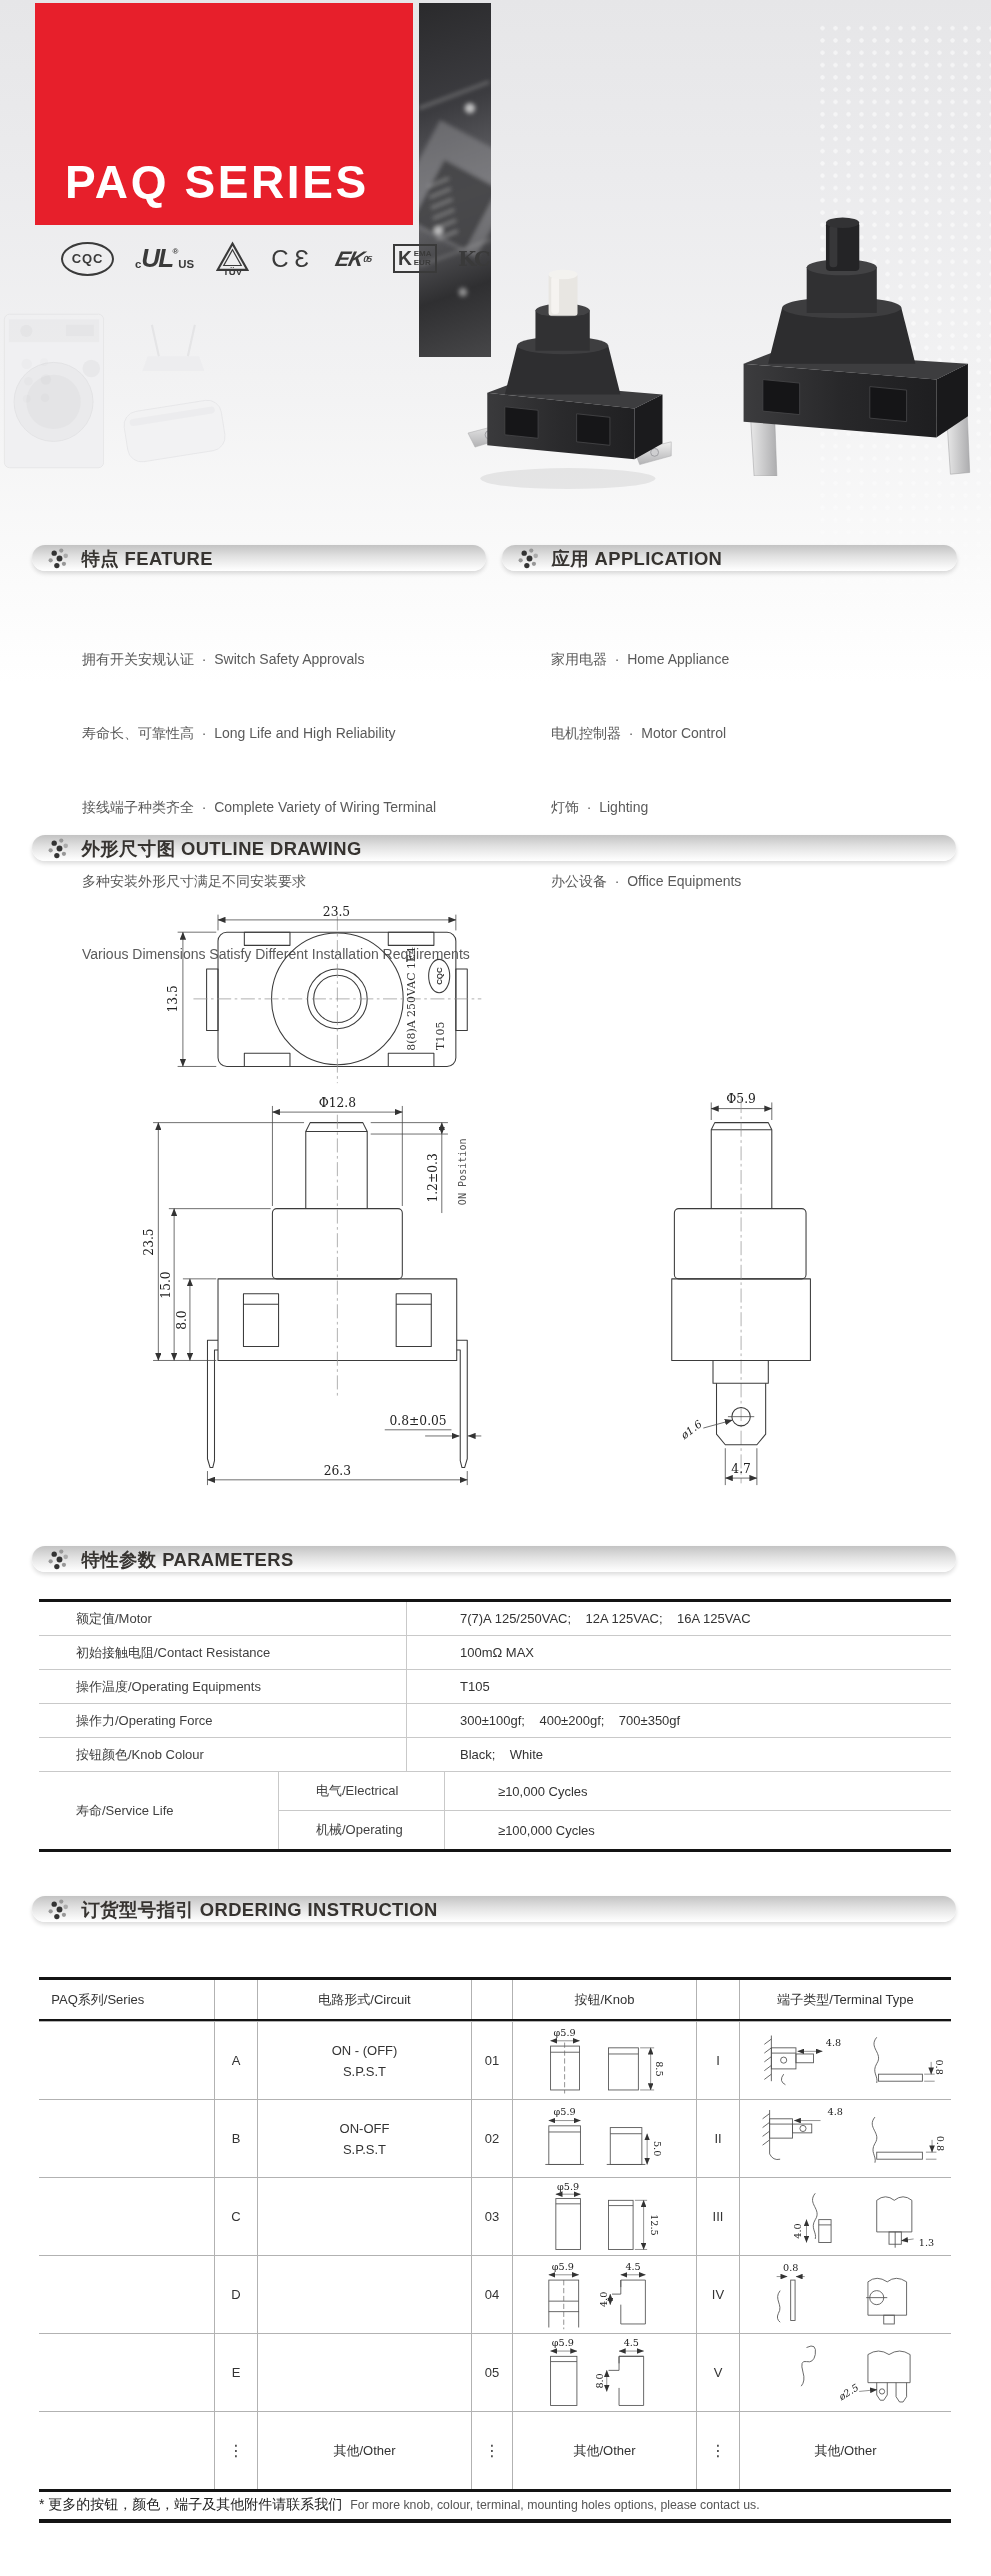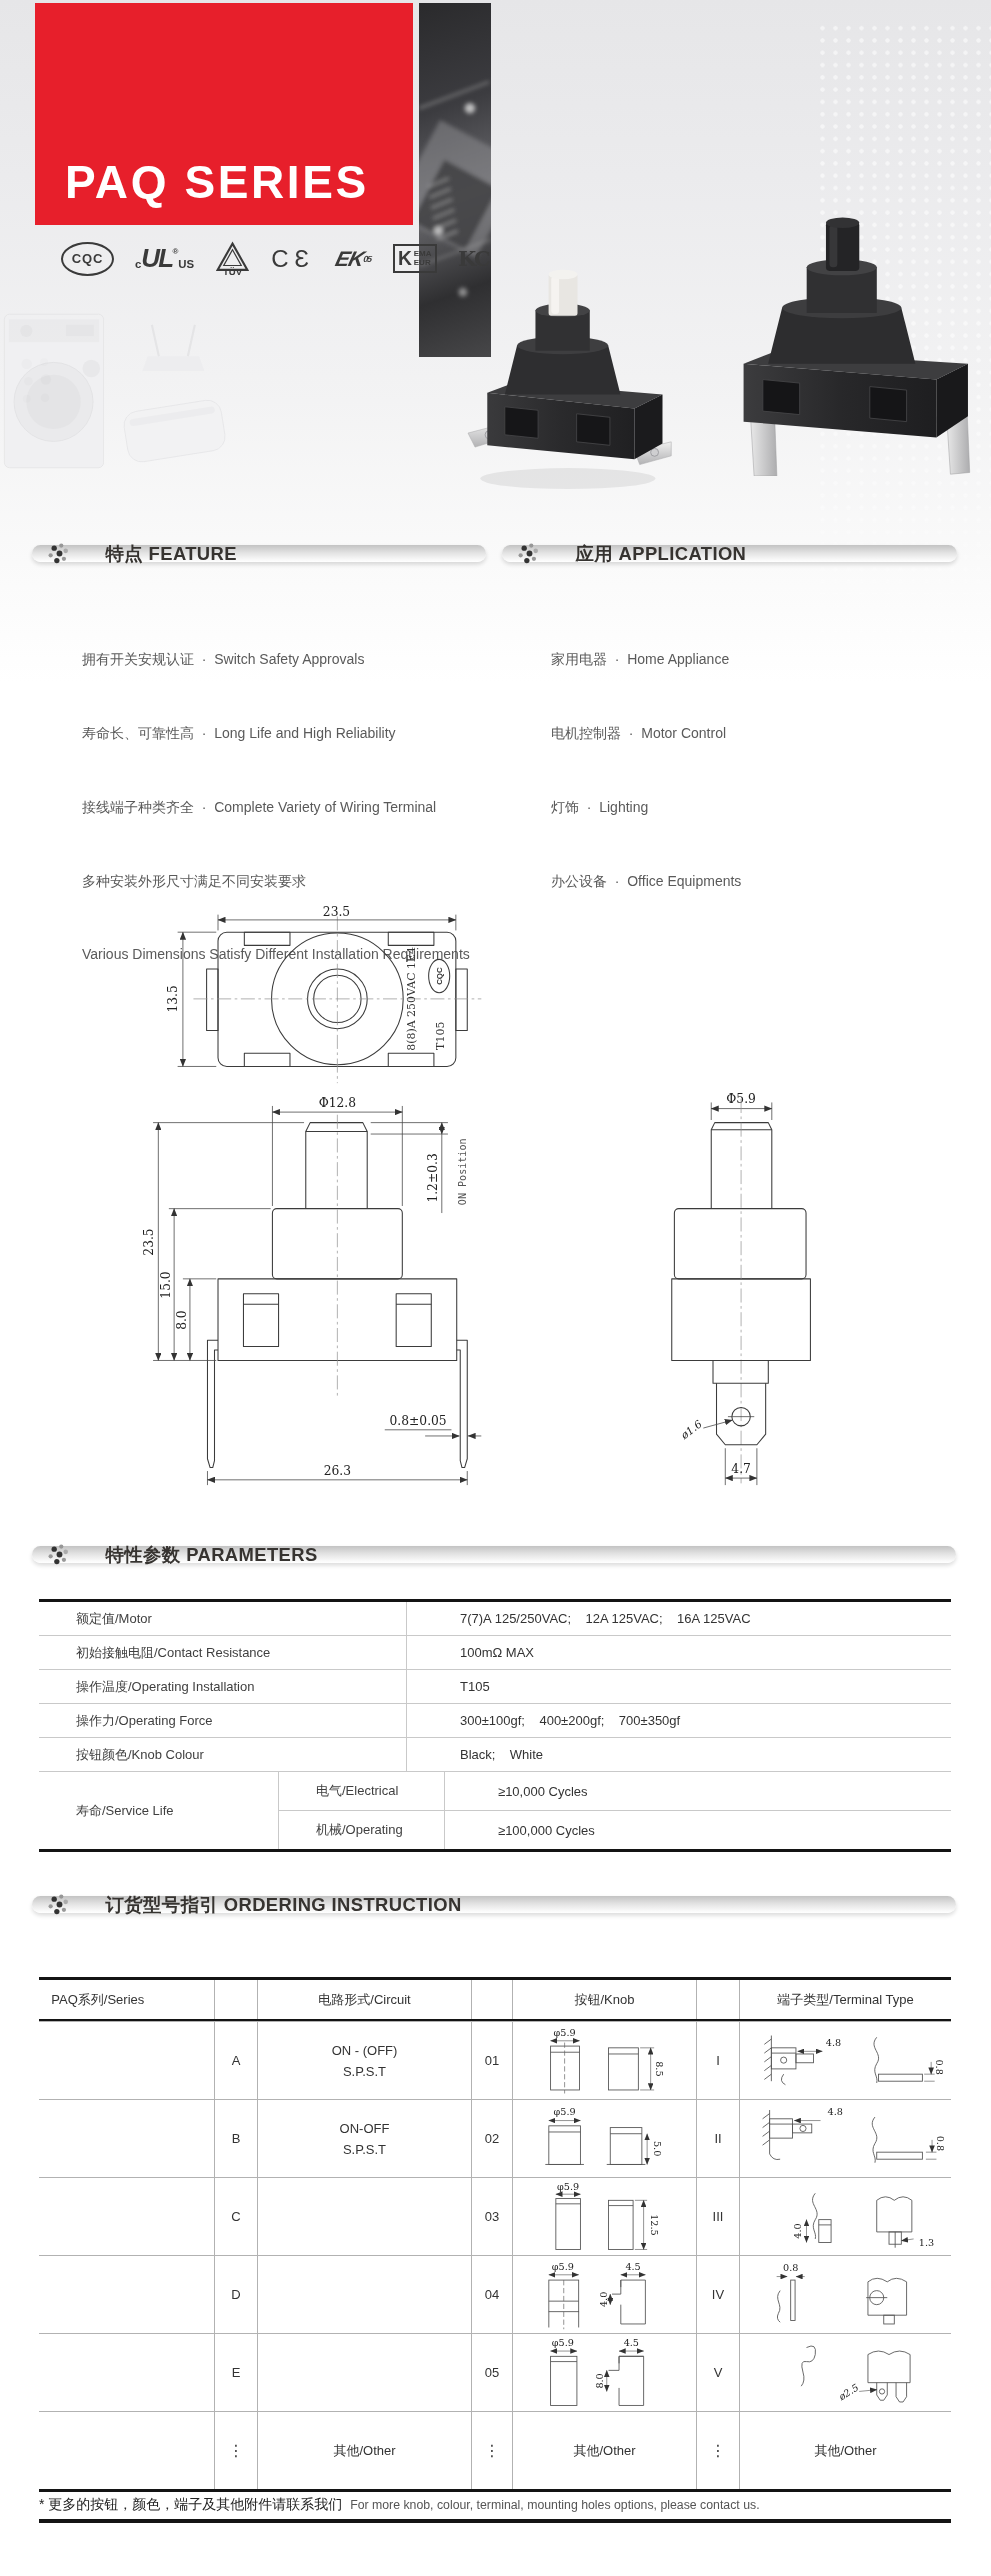--- a/index.html
+++ b/index.html
@@ -29,23 +29,23 @@
   .tuv{position:relative;width:35px;height:35px;}
   .tuv svg{display:block;}
   .ce{font-size:24px;letter-spacing:6.1px;font-weight:400;}
   .ek{font-style:italic;font-weight:bold;font-size:21px;transform:skewX(-14deg);letter-spacing:-0.9px;}
   .ek .num{font-size:8.8px;font-style:normal;vertical-align:sub;}
   .kema{border:2.2px solid #3a3a3a;padding:0.9px 3.5px;display:flex;align-items:center;gap:1.8px;height:23px;}
   .kema .k{font-size:19.3px;font-weight:bold;line-height:19.3px;}
   .kema .col{display:flex;flex-direction:column;font-size:8px;font-weight:bold;line-height:8.8px;}
   .kc{font-size:21px;font-weight:bold;letter-spacing:-1.8px;font-family:"DejaVu Serif",serif;}
   
-  .shdr{position:absolute;height:17px;border-radius:16.7px;display:flex;align-items:center;
+  .shdr{position:absolute;height:26px;border-radius:16.7px;display:flex;align-items:center;
         background:linear-gradient(180deg,#c3c3c3 0%,#e2e2e2 45%,#f8f8f8 85%,#ffffff 100%);
-        box-shadow:0 2.6px 4.4px rgba(0,0,0,.14);gap:24px;}
+        box-shadow:0 2.6px 4.4px rgba(0,0,0,.14);}
   .shdr .dots{margin:0 10.5px 0 16px;}
   .shdr .txt{font-size:18.4px;font-weight:bold;color:#363330;letter-spacing:0.4px;}
   
   .blist{position:absolute;font-size:14px;color:#5a5a5a;line-height:24.6px;white-space:pre;}
   
   .outline-svg{position:absolute;left:132px;top:904px;}
   .ol{fill:none;stroke:#3b3b3b;stroke-width:1.2;stroke-linejoin:round;}
   .cl{fill:none;stroke:#8f8f8f;stroke-width:.8;stroke-dasharray:16 4 3 4;}
   .dm{fill:none;stroke:#4a4a4a;stroke-width:.9;}
   .dt{font-family:"DejaVu Serif",serif;font-size:14px;fill:#222;}
@@ -278,20 +278,32 @@
     <div>Various Dimensions Satisfy Different Installation Requirements</div>
   </div>
 
   <div class="blist" style="left:551px;top:598px;">
     <div>家用电器  ·  Home Appliance</div>
     <div>电机控制器  ·  Motor Control</div>
     <div>灯饰  ·  Lighting</div>
     <div>办公设备  ·  Office Equipments</div>
   </div>
 
+  <div class="shdr" style="left:32px;top:835px;width:924px;">
+    <svg class="dots" width="23" height="23" viewBox="0 0 26 26">
+      <circle cx="7" cy="7" r="3" fill="#333"></circle>
+        <circle cx="15" cy="4" r="2.4" fill="#979797"></circle>
+      <circle cx="3" cy="15" r="2.4" fill="#979797"></circle>
+        <circle cx="13" cy="13" r="3.3" fill="#333"></circle>
+      <circle cx="20" cy="10" r="2.6" fill="#ababab"></circle>
+        <circle cx="10" cy="21" r="3" fill="#333"></circle>
+        <circle cx="18" cy="19" r="2.4" fill="#979797"></circle>
+    </svg>
+    <span class="txt">外形尺寸图 OUTLINE DRAWING</span>
+  </div>
 
   <svg class="outline-svg" width="746" height="597" viewBox="0 0 850 680">
     <defs>
       <marker id="arw" viewBox="0 0 10 8" refX="9.5" refY="4" markerWidth="10" markerHeight="8" orient="auto-start-reverse">
         <path d="M0,0 L10,4 L0,8 z" fill="#333"></path>
       </marker>
     </defs>
 
     <g>
       <rect class="ol" x="98" y="32" width="271" height="153" rx="10"></rect>
@@ -411,21 +423,21 @@
   <div class="ptable">
     <div class="prow">
       <div class="plabel">额定值/Motor</div>
       <div class="pval">7(7)A 125/250VAC;    12A 125VAC;    16A 125VAC</div>
     </div>
     <div class="prow">
       <div class="plabel">初始接触电阻/Contact Resistance</div>
       <div class="pval">100mΩ MAX</div>
     </div>
     <div class="prow">
-      <div class="plabel">操作温度/Operating Installation</div>
+      <div class="plabel">操作温度/Operating Equipments</div>
       <div class="pval">T105</div>
     </div>
     <div class="prow">
       <div class="plabel">操作力/Operating Force</div>
       <div class="pval">300±100gf;    400±200gf;    700±350gf</div>
     </div>
     <div class="prow">
       <div class="plabel">按钮颜色/Knob Colour</div>
       <div class="pval">Black;    White</div>
     </div>

